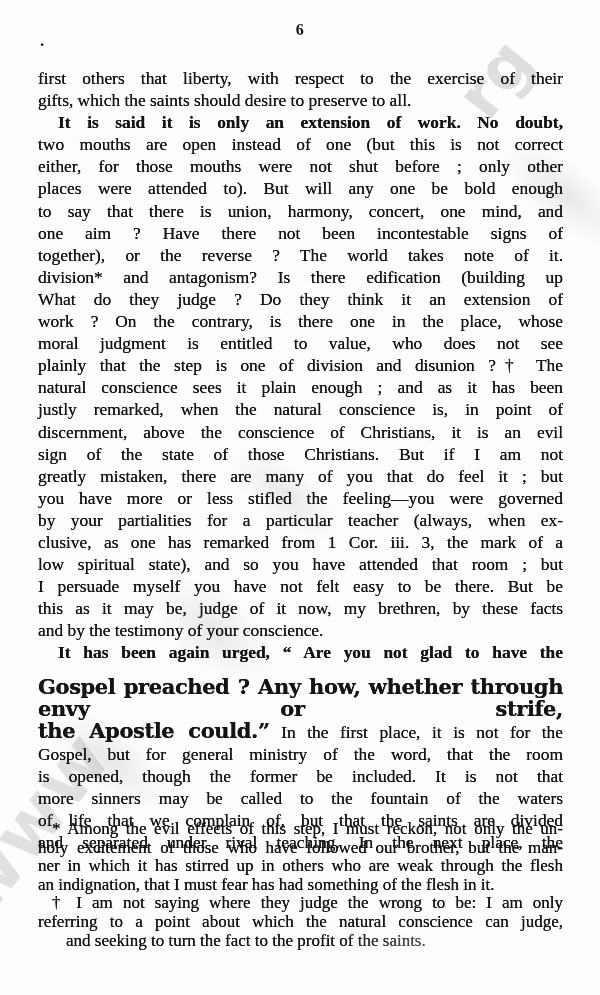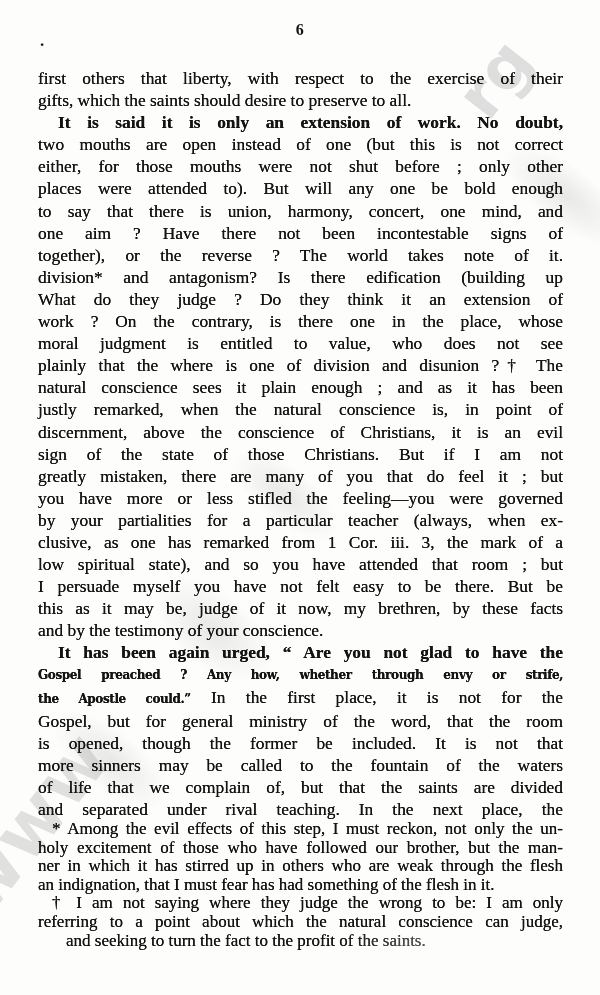--- a/index.html
+++ b/index.html
@@ -29,21 +29,22 @@
     font-size:17.4px; line-height:22.1px;
     text-shadow:0 0 0.35px currentColor;
   }
   .ln { min-height:22.1px; }
   .just { text-align:justify; text-align-last:justify; }
   .left { text-align:center; text-align-last:left; }
   .indent { text-indent:20px;font-weight:bold; }
   .alt {
     font-weight:700; letter-spacing:-0.4px;
     font-family:"DejaVu Serif","Liberation Serif",serif;
-    font-size:12px;
+    font-size:21px;
+    margin-top:12px;
   }
   
   .footnotes {
     position:absolute; left:38px; top:820px; width:525px;
     font-size:17px; line-height:18.6px;
     text-shadow:0 0 0.3px currentColor;
   }
   .fn { min-height:18.6px; }
   .fn-indent { text-indent:14px; }
   .fade-end { 
@@ -92,21 +93,21 @@
     <div class="ln just">two mouths are open instead of one (but this is not correct</div>
     <div class="ln just">either, for those mouths were not shut before ; only other</div>
     <div class="ln just">places were attended to).  But will any one be bold enough</div>
     <div class="ln just">to say that there is union, harmony, concert, one mind, and</div>
     <div class="ln just">one aim ?  Have there not been incontestable signs of</div>
     <div class="ln just">together), or the reverse ?  The world takes note of it.</div>
     <div class="ln just">division* and antagonism? Is there edification (building up</div>
     <div class="ln just">What do they judge ?  Do they think it an extension of</div>
     <div class="ln just">work ? On the contrary, is there one in the place, whose</div>
     <div class="ln just">moral judgment is entitled to value, who does not see</div>
-    <div class="ln just">plainly that the where is one of division and disunion ?†  The</div>
+    <div class="ln just">plainly that the step is one of division and disunion ?†  The</div>
     <div class="ln just">natural conscience sees it plain enough ; and as it has been</div>
     <div class="ln just">justly remarked, when the natural conscience is, in point of</div>
     <div class="ln just">discernment, above the conscience of Christians, it is an evil</div>
     <div class="ln just">sign of the state of those Christians.  But if I am not</div>
     <div class="ln just">greatly mistaken, there are many of you that do feel it ; but</div>
     <div class="ln just">you have more or less stifled the feeling—you were governed</div>
     <div class="ln just">by your partialities for a particular teacher (always, when ex-</div>
     <div class="ln just">clusive, as one has remarked from 1 Cor. iii. 3, the mark of a</div>
     <div class="ln just">low spiritual state), and so you have attended that room ; but</div>
     <div class="ln just">I persuade myself you have not felt easy to be there.  But be</div>

